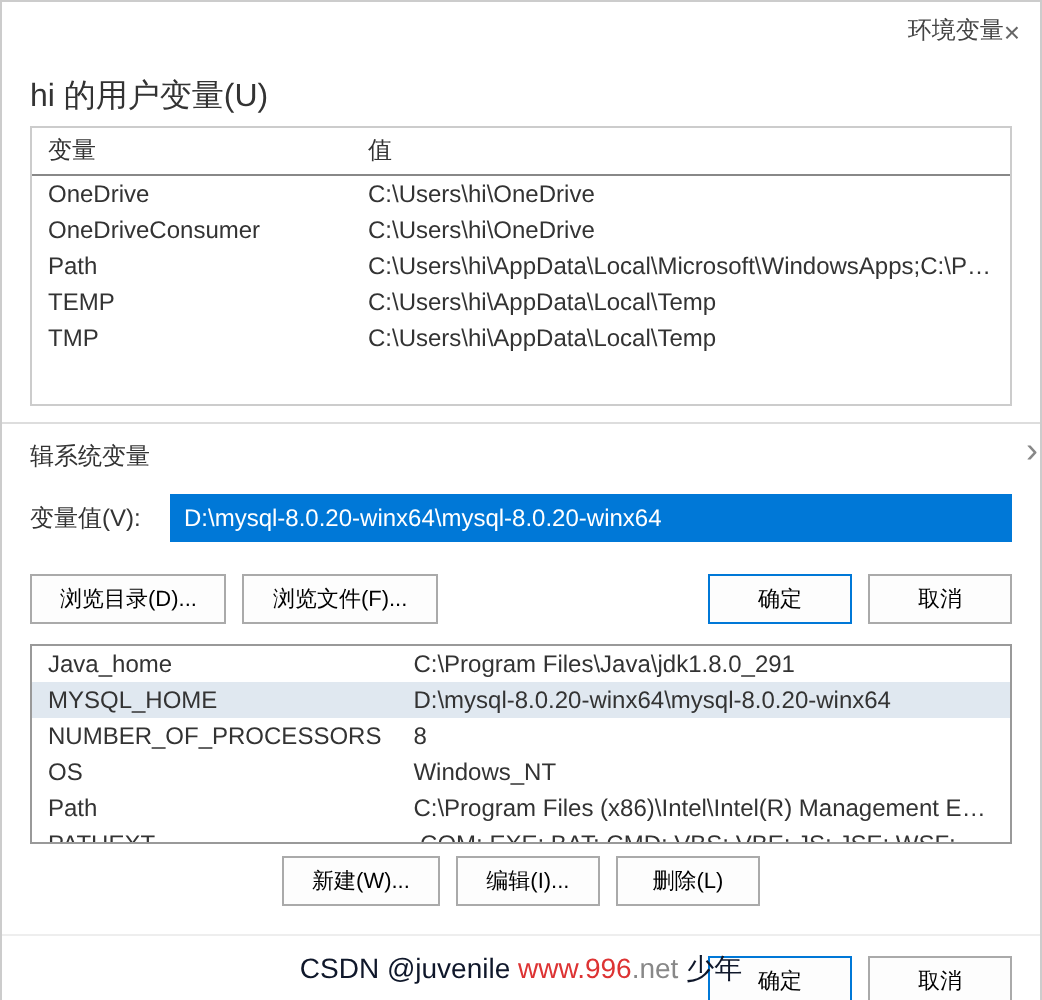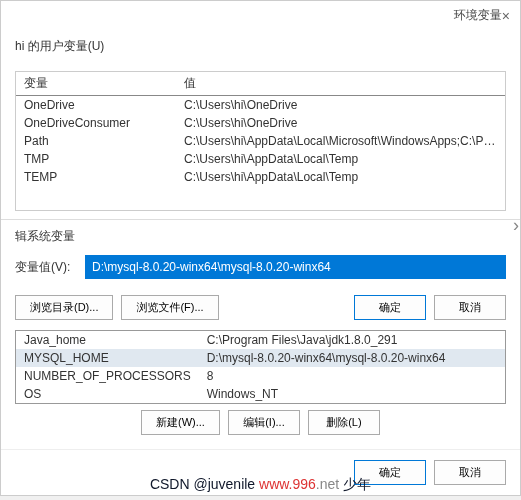--- a/index.html
+++ b/index.html
@@ -1,23 +1,23 @@
 <!DOCTYPE html>
 <html><head>
 <meta charset="utf-8">
 <style>
 * { box-sizing: border-box; margin: 0; padding: 0; }
 body { font-family: "Microsoft YaHei", "Segoe UI", sans-serif; font-size: 12px; background: #f0f0f0; width: 521px; height: 500px; overflow: hidden; position: relative; }
 .window { background: #fff; border: 1px solid #ccc; }
 .titlebar { display: flex; justify-content: flex-end; align-items: center; padding: 6px 10px; font-size: 12px; color: #444; }
 .close-x { font-size: 14px; color: #666; cursor: pointer; }
 .section { padding: 8px 14px; }
-.section-label { font-size: 12px; color: #333; margin-bottom: 16px; }
+.section-label { font-size: 16px; color: #333; margin-bottom: 4px; }
 .table-wrap { border: 1px solid #ccc; background: #fff; overflow: hidden; }
-.table-wrap.lower { height: 74px; border: 1px solid #999; }
+.table-wrap.lower { height: 100px; border: 1px solid #999; }
 table { width: 100%; border-collapse: collapse; font-size: 12px; }
 th { text-align: left; padding: 3px 8px; font-weight: normal; color: #333; border-bottom: 1px solid #888; }
 td { padding: 2px 8px; color: #333; white-space: nowrap; overflow: hidden; text-overflow: ellipsis; max-width: 300px; }
 tr.sel td { background: #e0e8f0; }
 .dialog-label { padding: 8px 14px 4px; font-size: 12px; color: #333; border-top: 1px solid #ddd; }
 .form-row { display: flex; align-items: center; padding: 6px 14px; }
 .form-row label { width: 70px; font-size: 12px; color: #333; }
 .form-row input { flex: 1; padding: 4px 6px; font-size: 12px; border: 1px solid #999; }
 .form-row input.selected { background: #0078d7; color: #fff; border: 1px solid #0078d7; }
 .btn-row { display: flex; padding: 10px 14px; gap: 8px; }
@@ -56,25 +56,25 @@
             </tr>
             <tr>
               <td>OneDriveConsumer</td>
               <td>C:\Users\hi\OneDrive</td>
             </tr>
             <tr>
               <td>Path</td>
               <td>C:\Users\hi\AppData\Local\Microsoft\WindowsApps;C:\Program Fi...</td>
             </tr>
             <tr>
-              <td>TMP</td>
+              <td>TEMP</td>
               <td>C:\Users\hi\AppData\Local\Temp</td>
             </tr>
             <tr>
-              <td>TEMP</td>
+              <td>TMP</td>
               <td>C:\Users\hi\AppData\Local\Temp</td>
             </tr>
           </tbody>
       </table>
     </div>
   </div>
 
   <div class="chev">›</div>
   <div class="dialog-label">辑系统变量</div>
 

